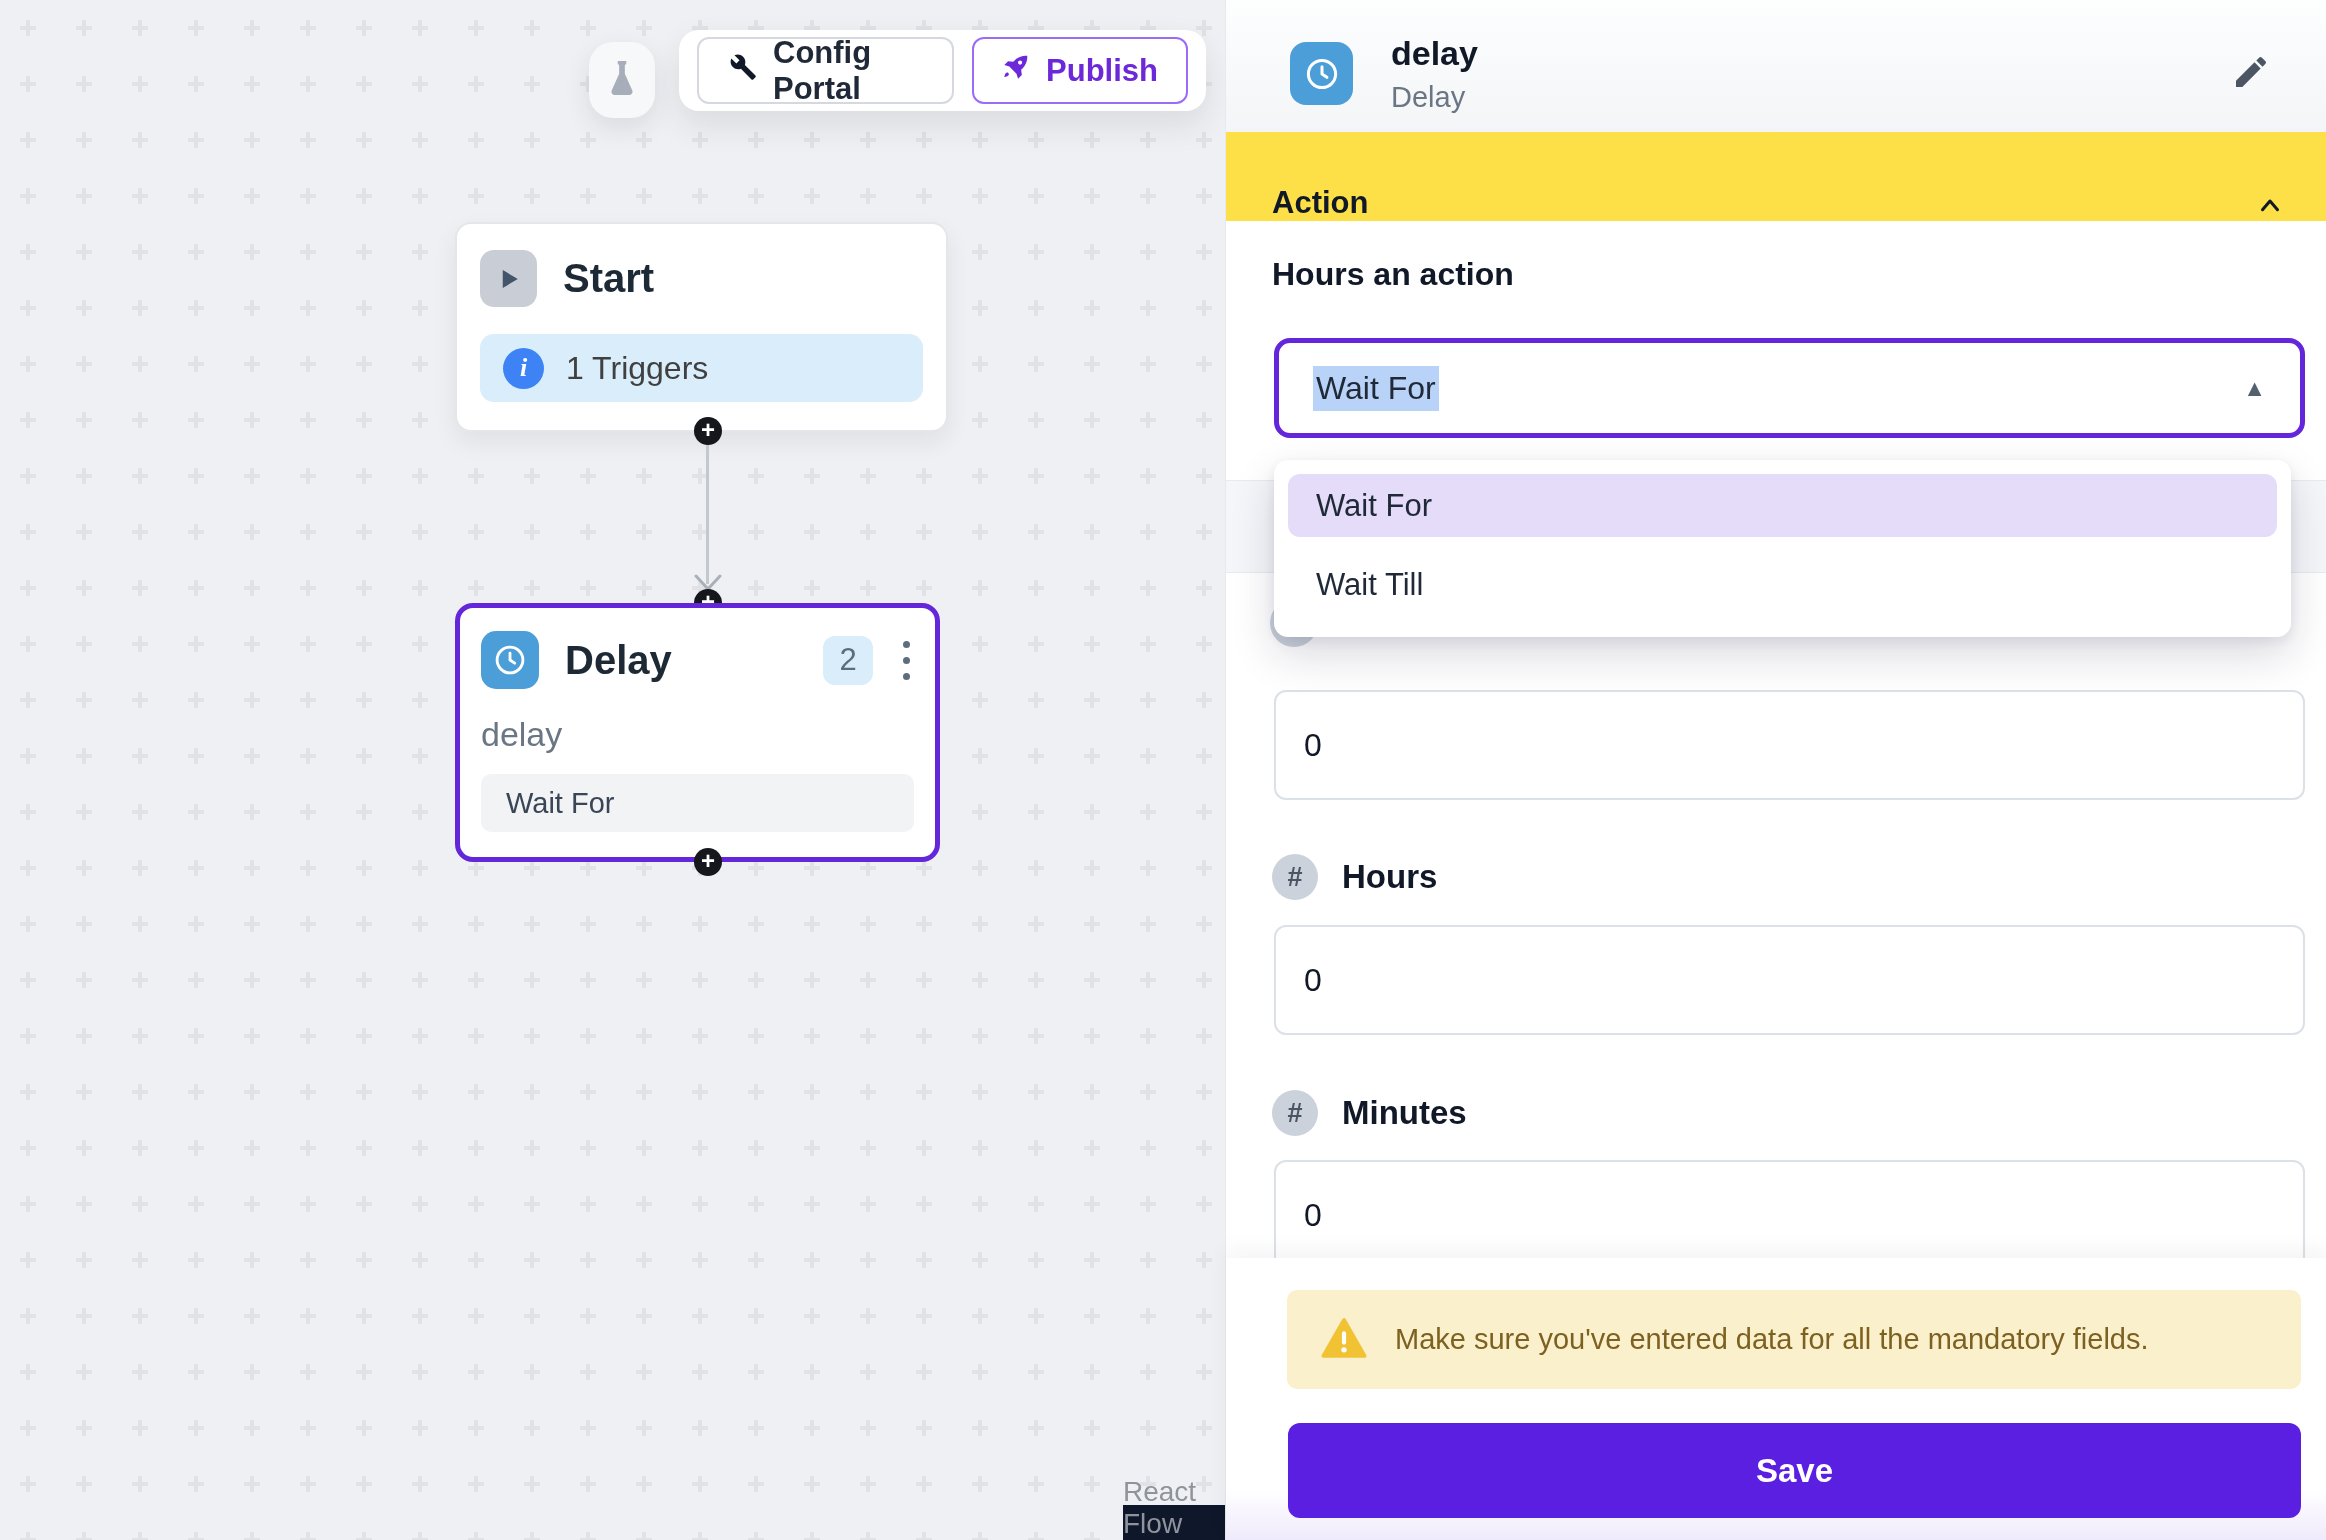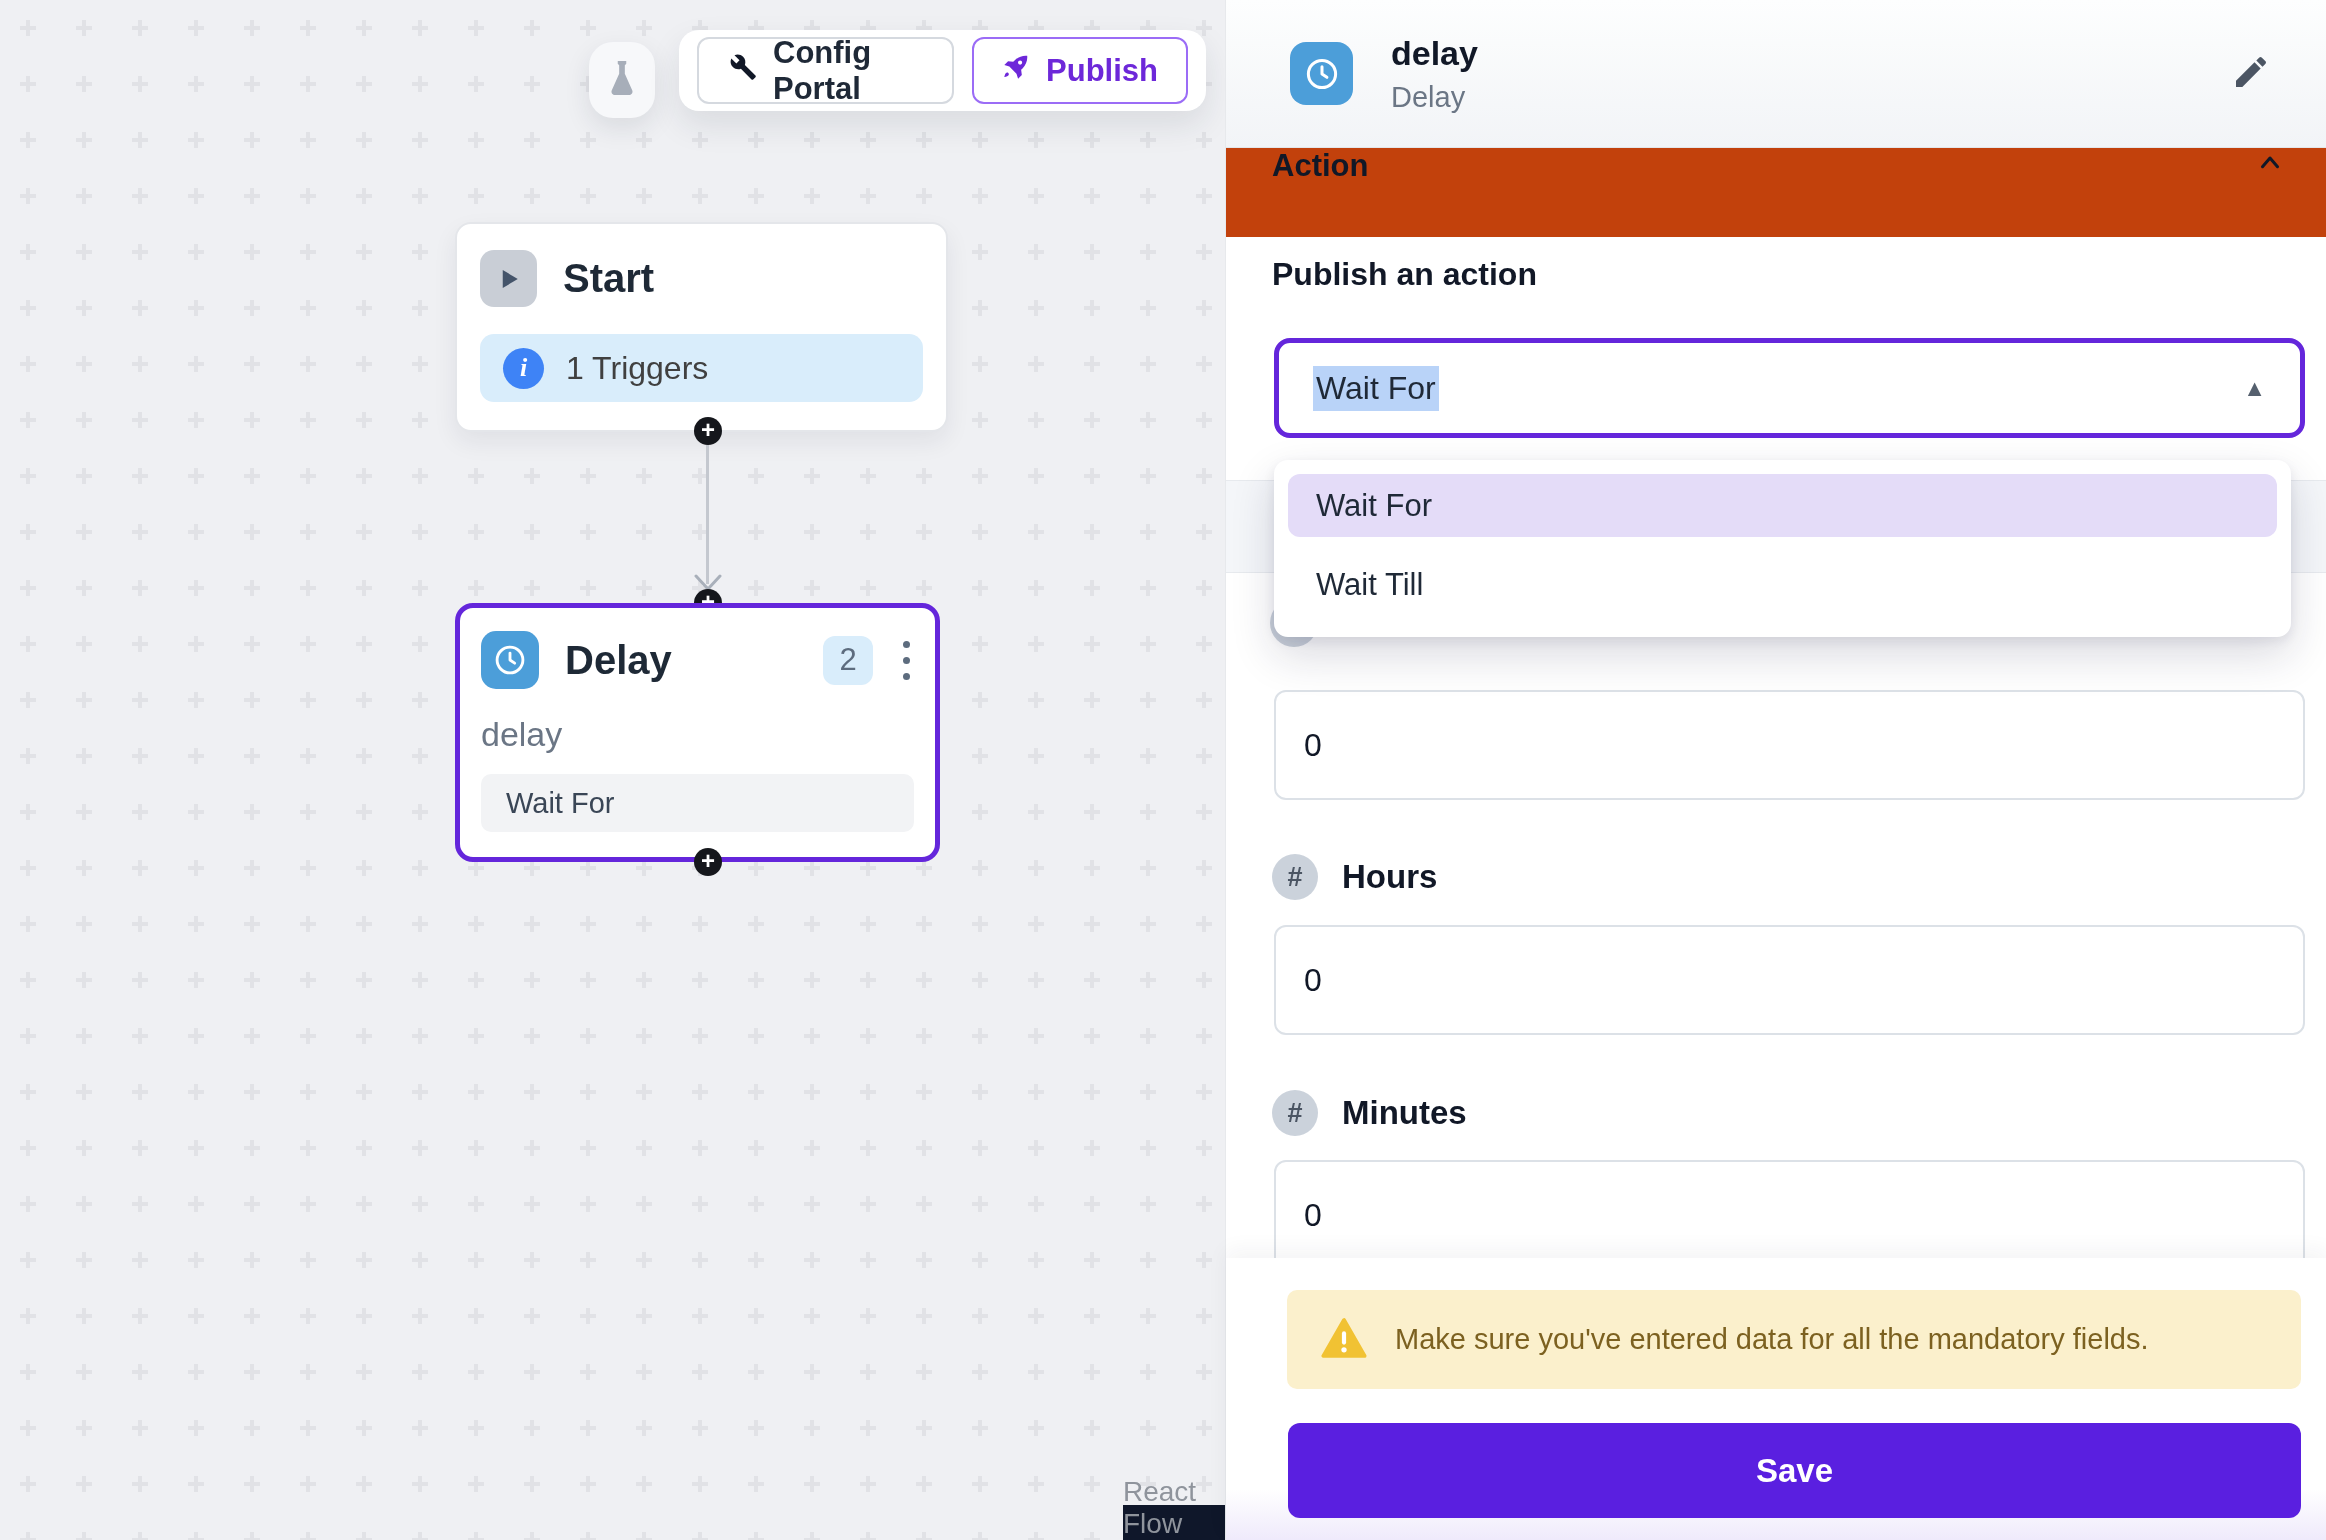--- a/index.html
+++ b/index.html
@@ -102,22 +102,22 @@
   .panel-node-icon {
     width:63px; height:63px; border-radius:16px; background:#4C9ED9;
     display:flex; align-items:center; justify-content:center;
   }
   .panel-titles { margin-left:38px; }
   .panel-title { font-size:34px; font-weight:700; color:#111827; }
   .panel-subtitle { font-size:29px; color:#6B7685; margin-top:8px; }
   .pencil-btn { margin-left:auto; display:flex; align-items:center; }
 
   .action-bar {
-    position:absolute; left:0; top:148px; width:1101px; height:89px;
-    background:#c2410c; display:flex; align-items:flex-start; padding:0 42px 0 46px;
+    position:absolute; left:0; top:132px; width:1101px; height:89px;
+    background:#fde047; display:flex; align-items:flex-end; padding:0 42px 0 46px;
   }
   .action-label { font-size:31px; font-weight:700; color:#111827; }
   .action-chevron { margin-left:auto; display:flex; }
 
   .choose-label { position:absolute; left:46px; top:256px; font-size:32px; font-weight:700; color:#111827; }
 
   .action-select {
     position:absolute; left:48px; top:338px; width:1031px; height:100px;
     border:5px solid #6426DB; border-radius:16px; background:#fff;
     display:flex; align-items:center; padding:0 34px; z-index:2;
@@ -297,21 +297,21 @@
 
     <div class="action-bar">
       <div class="action-label">Action</div>
       <div class="action-chevron">
         <svg width="30" height="30" viewBox="0 0 24 24">
             <polyline points="6,15 12,8 18,15" fill="none" stroke="#111827" stroke-width="2.4" stroke-linecap="round" stroke-linejoin="round"></polyline>
           </svg>
       </div>
     </div>
 
-    <div class="choose-label">Publish an action</div>
+    <div class="choose-label">Hours an action</div>
 
     <div class="action-select">
       <span class="select-value">Wait For</span>
       <span class="select-caret">▲</span>
     </div>
 
     <div class="hidden-section">
       <span>
         <svg width="30" height="30" viewBox="0 0 24 24">
             <polyline points="6,9 12,16 18,9" fill="none" stroke="#111827" stroke-width="2.4" stroke-linecap="round" stroke-linejoin="round"></polyline>

